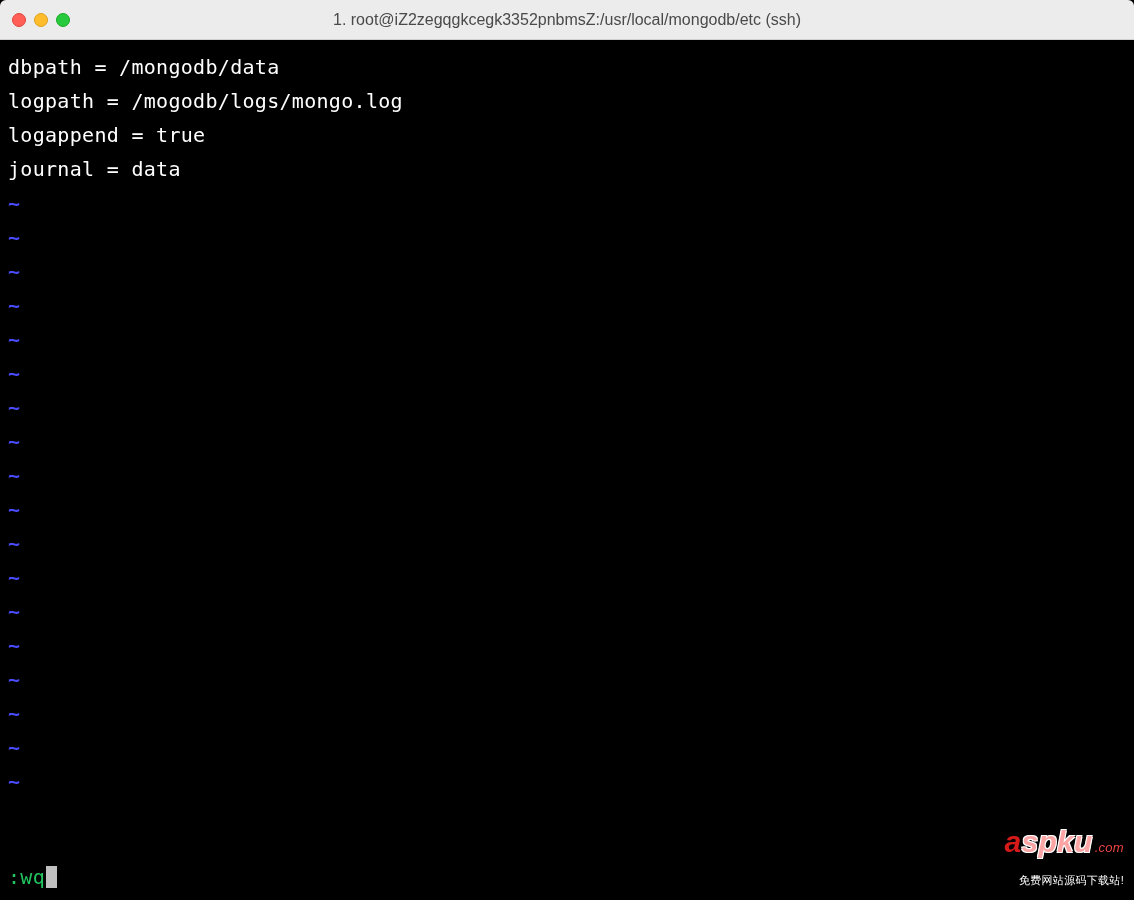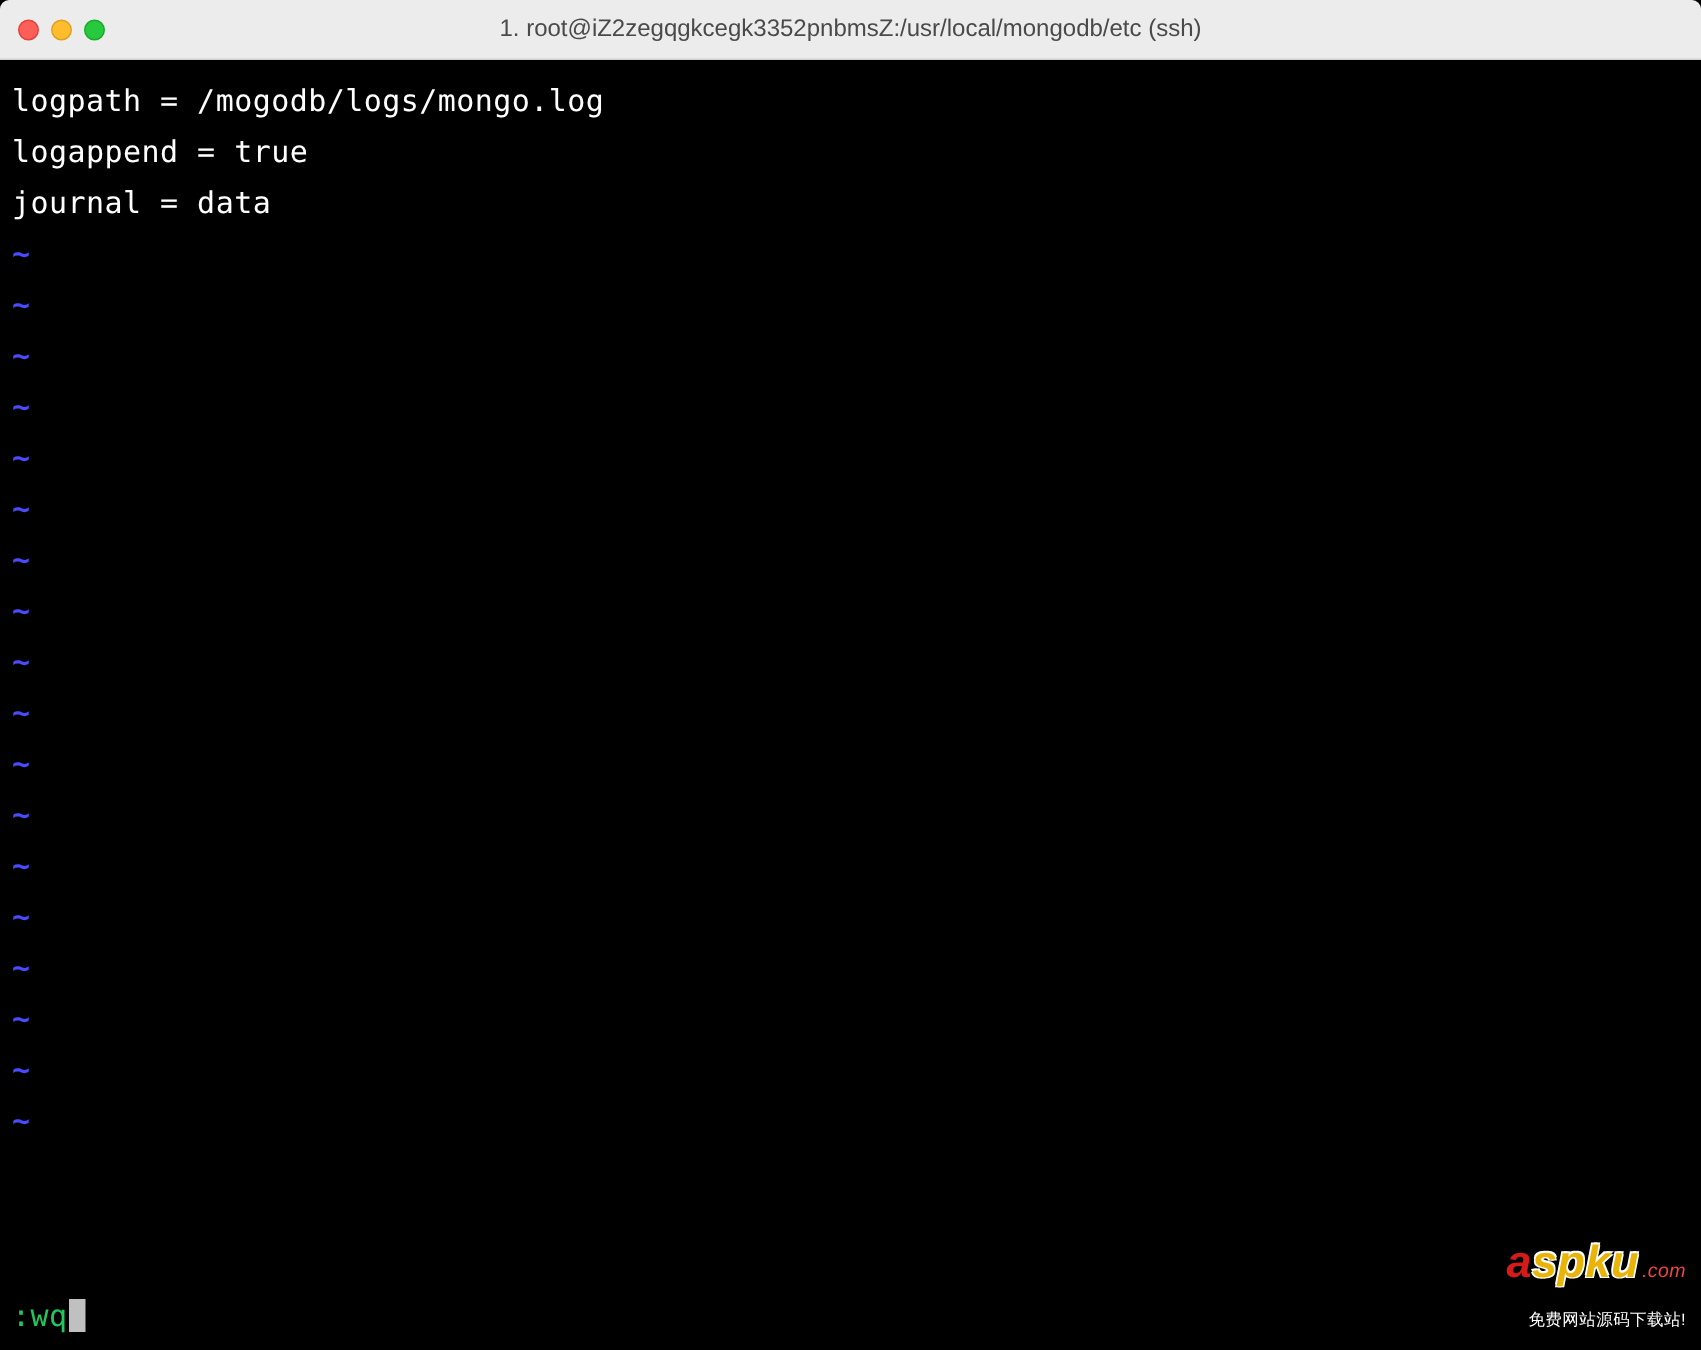--- a/index.html
+++ b/index.html
@@ -114,21 +114,21 @@
       font-size: 30px;
       font-weight: 900;
       font-style: italic;
       color: #d61a1a;
     }
     .wm-spku {
       font-family: "Arial Black", Arial, sans-serif;
       font-size: 30px;
       font-weight: 900;
       font-style: italic;
-      color: #eab308;
+      color: #fca5a5;
       text-shadow: -1px -1px 0 #fff, 1px -1px 0 #fff, -1px 1px 0 #fff, 1px 1px 0 #fff;
     }
     .wm-com {
       font-family: Arial, sans-serif;
       font-size: 13px;
       color: #ef4444;
       font-style: italic;
       margin-left: 2px;
     }
     .wm-sub {
@@ -145,20 +145,21 @@
   <div class="titlebar">
     <div class="traffic-lights">
       <div class="traffic-light tl-close"></div>
       <div class="traffic-light tl-min"></div>
       <div class="traffic-light tl-max"></div>
     </div>
     <div class="title">1. root@iZ2zegqgkcegk3352pnbmsZ:/usr/local/mongodb/etc (ssh)</div>
   </div>
   <div class="terminal">
     <div id="content-lines">
+        <div class="content-line">dbpath = /mongodb/data</div>
         <div class="content-line">logpath = /mogodb/logs/mongo.log</div>
         <div class="content-line">logappend = true</div>
         <div class="content-line">journal = data</div>
       </div>
     <div id="tilde-lines">
         <div class="tilde">~</div>
         <div class="tilde">~</div>
         <div class="tilde">~</div>
         <div class="tilde">~</div>
         <div class="tilde">~</div>

